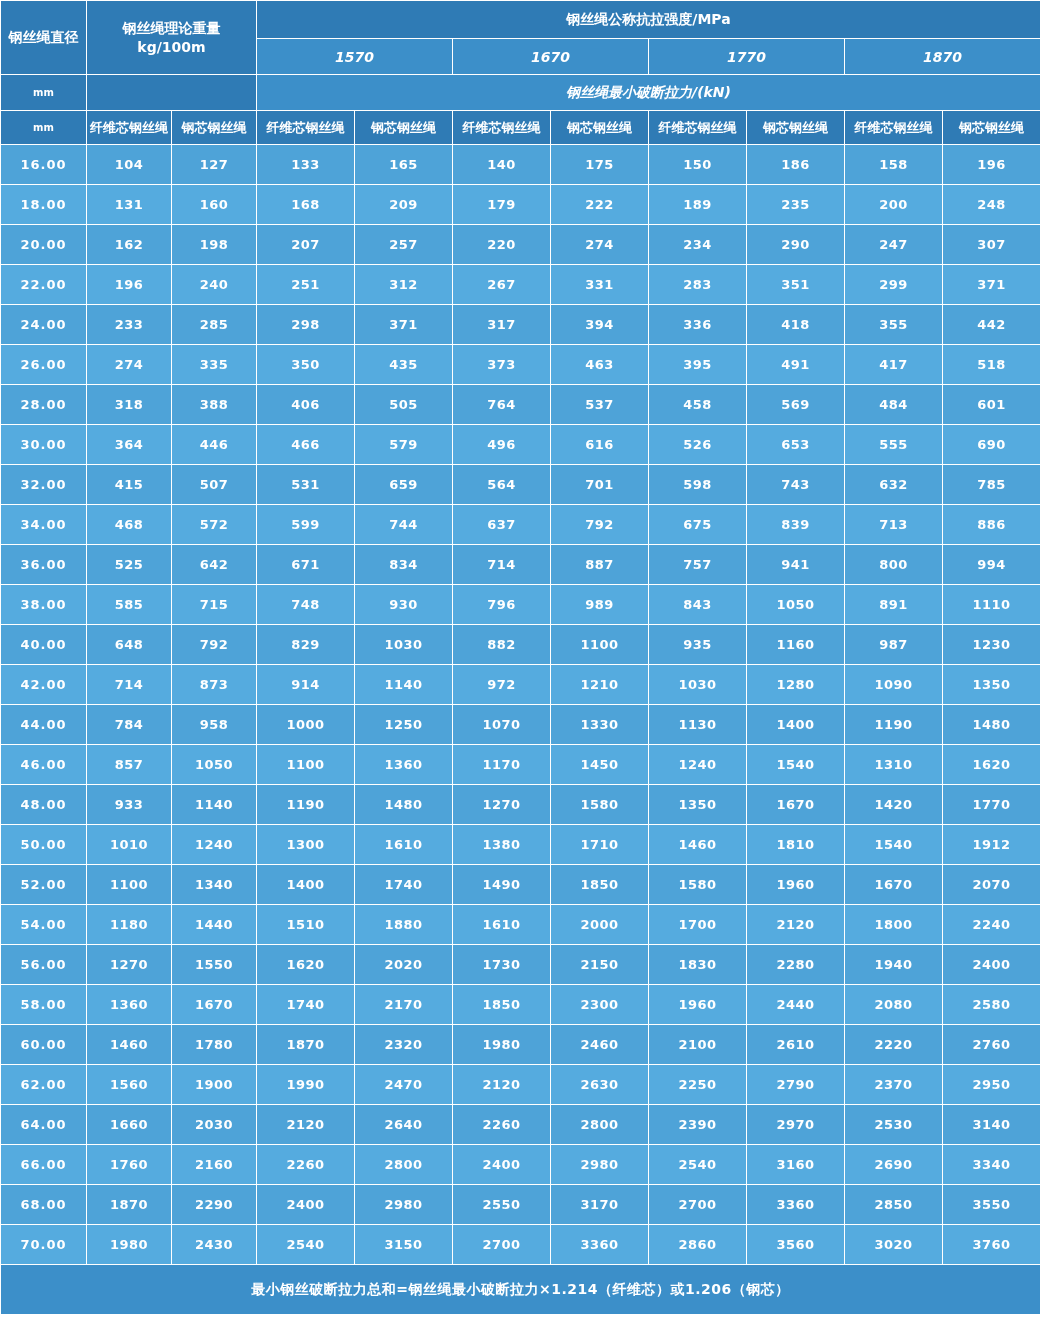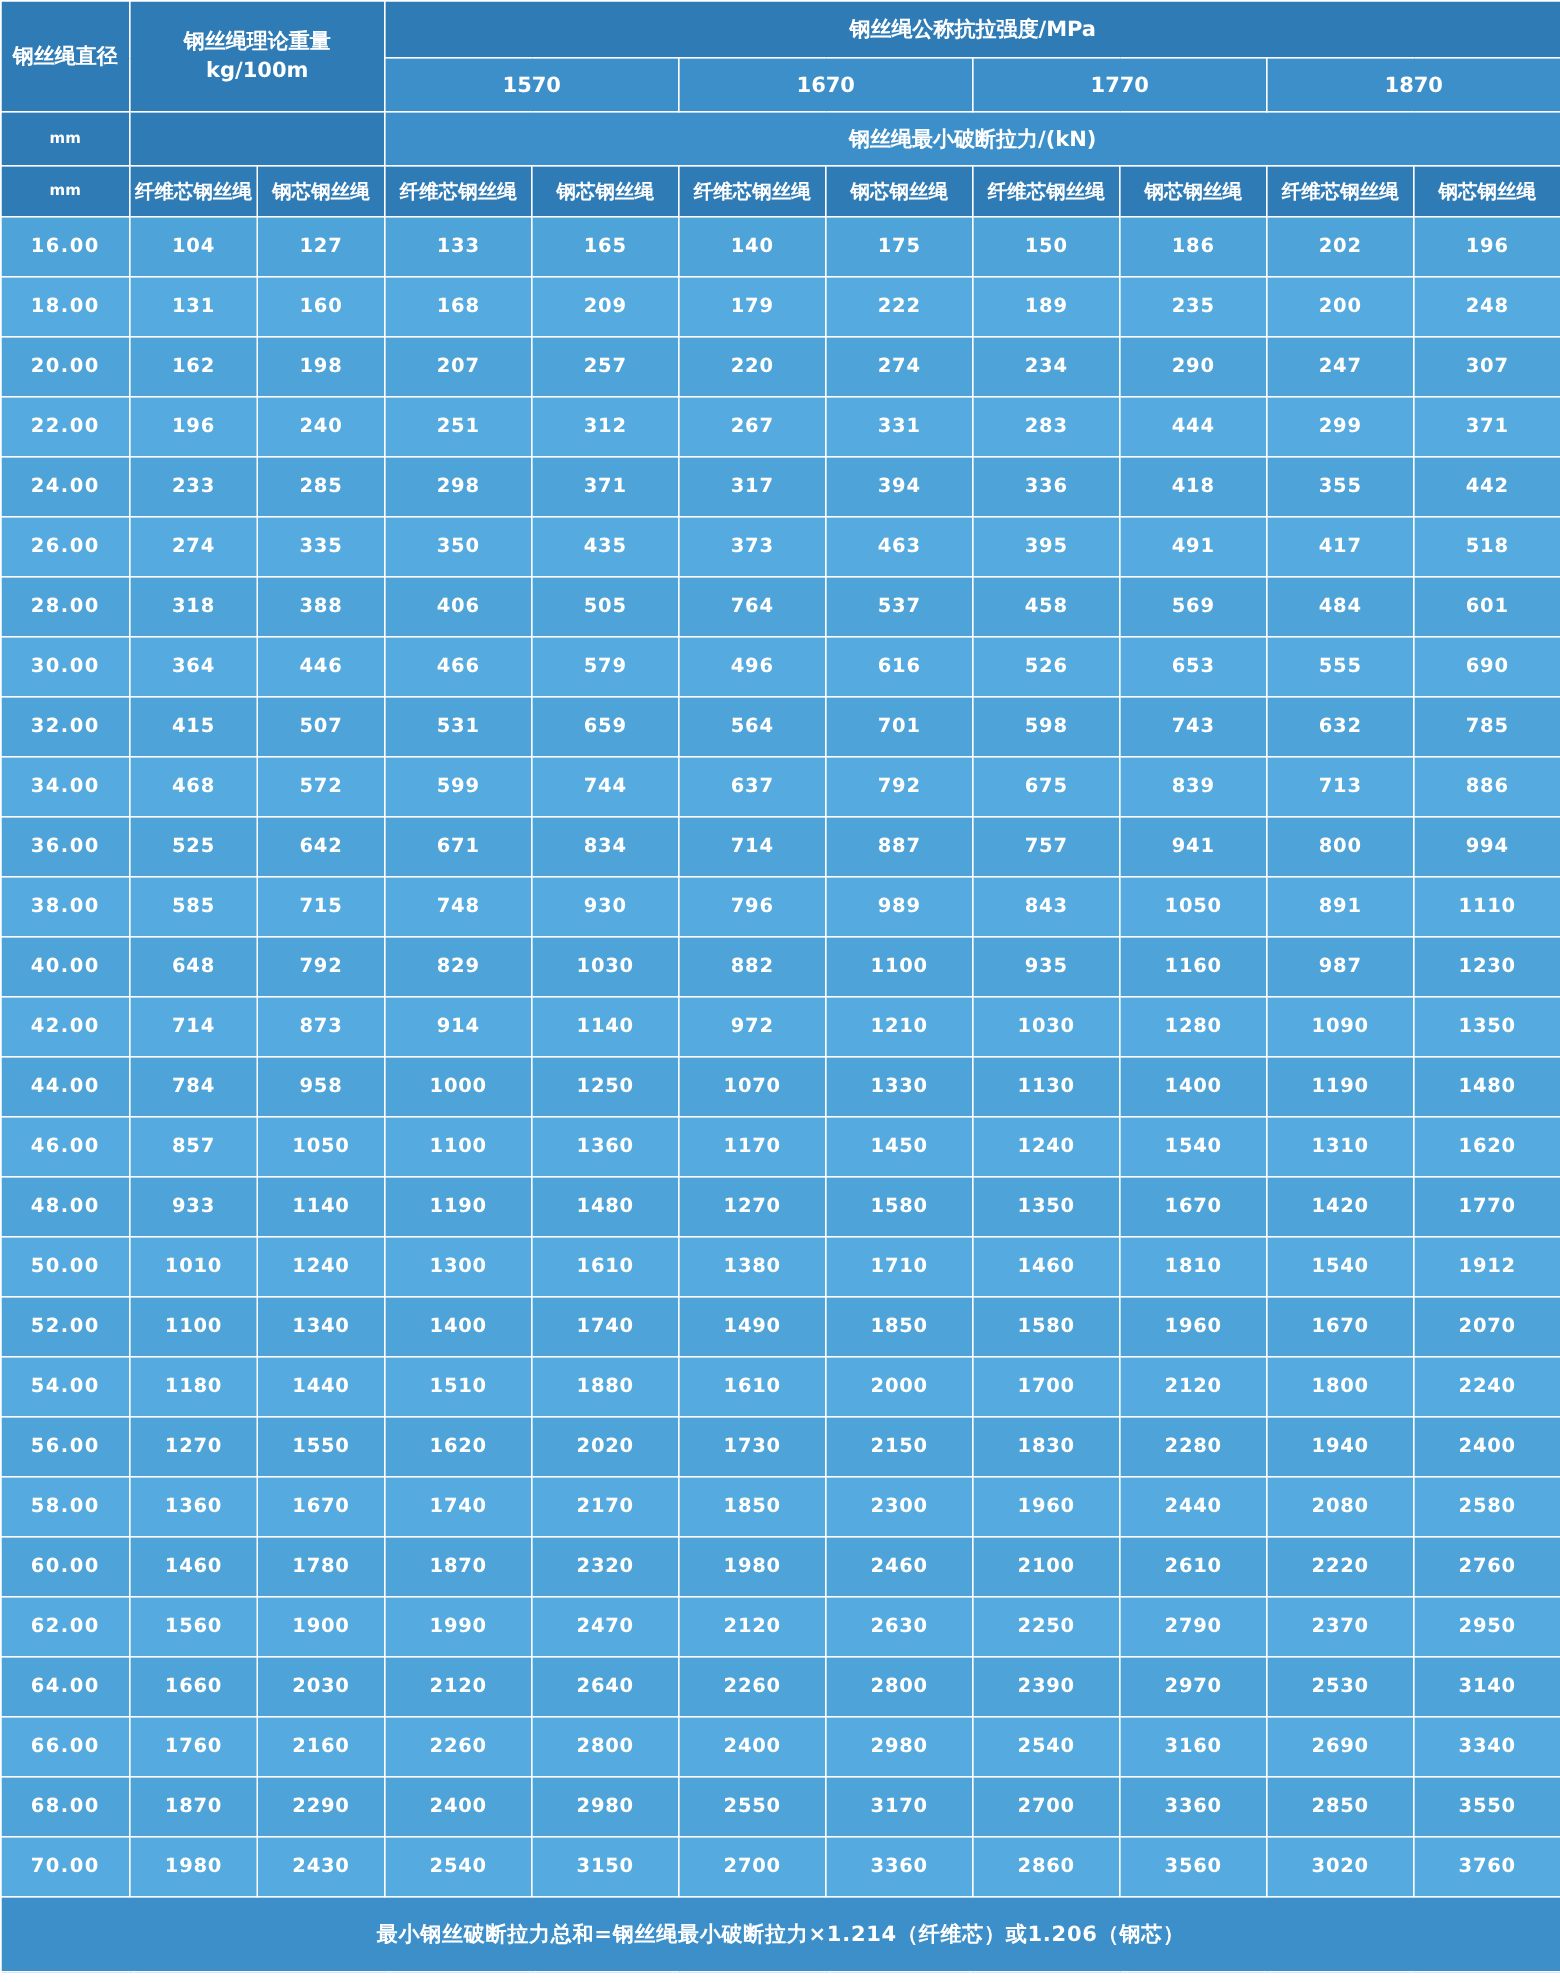--- a/index.html
+++ b/index.html
@@ -32,20 +32,21 @@
     height: 38px;
   }
   .hdr-dark2 {
     background: #2f7bb5;
     font-size: 14px;
   }
   .hdr-sub {
     background: #3c8fc9;
     font-size: 14px;
     height: 36px;
+    font-style: italic;
   }
   .hdr-unit {
     background: #2f7bb5;
     font-size: 10px;
     height: 34px;
   }
   .hdr-col {
     background: #2f7bb5;
     font-size: 13px;
     height: 34px;
@@ -119,21 +120,21 @@
       <tr class="row-a">
         <td class="cell first">16.00</td>
         <td class="cell">104</td>
         <td class="cell">127</td>
         <td class="cell">133</td>
         <td class="cell">165</td>
         <td class="cell">140</td>
         <td class="cell">175</td>
         <td class="cell">150</td>
         <td class="cell">186</td>
-        <td class="cell">202</td>
+        <td class="cell">158</td>
         <td class="cell">196</td>
       </tr>
       <tr class="row-b">
         <td class="cell first">18.00</td>
         <td class="cell">131</td>
         <td class="cell">160</td>
         <td class="cell">168</td>
         <td class="cell">209</td>
         <td class="cell">179</td>
         <td class="cell">222</td>
@@ -157,21 +158,21 @@
       </tr>
       <tr class="row-b">
         <td class="cell first">22.00</td>
         <td class="cell">196</td>
         <td class="cell">240</td>
         <td class="cell">251</td>
         <td class="cell">312</td>
         <td class="cell">267</td>
         <td class="cell">331</td>
         <td class="cell">283</td>
-        <td class="cell">444</td>
+        <td class="cell">351</td>
         <td class="cell">299</td>
         <td class="cell">371</td>
       </tr>
       <tr class="row-a">
         <td class="cell first">24.00</td>
         <td class="cell">233</td>
         <td class="cell">285</td>
         <td class="cell">298</td>
         <td class="cell">371</td>
         <td class="cell">317</td>

